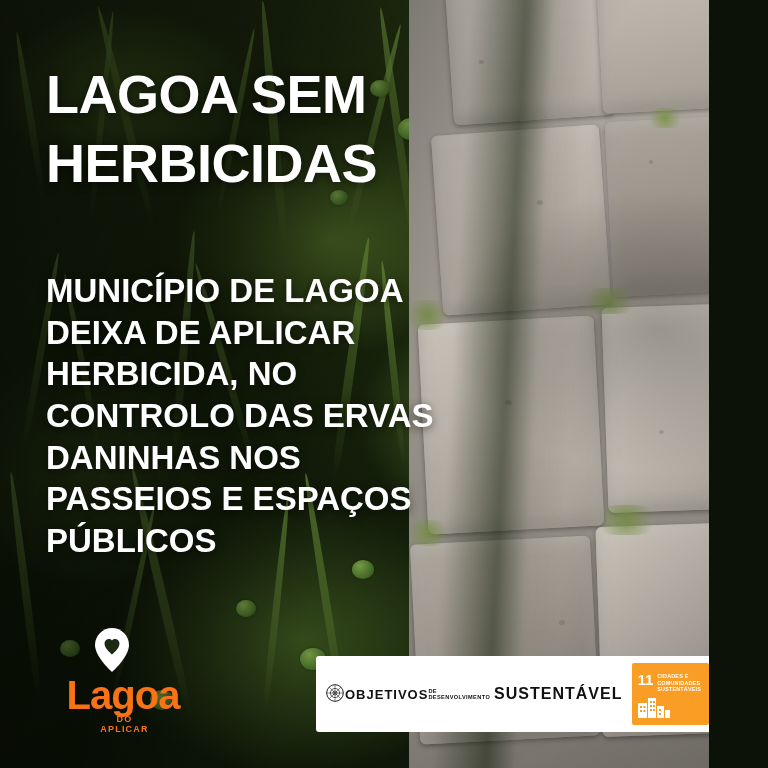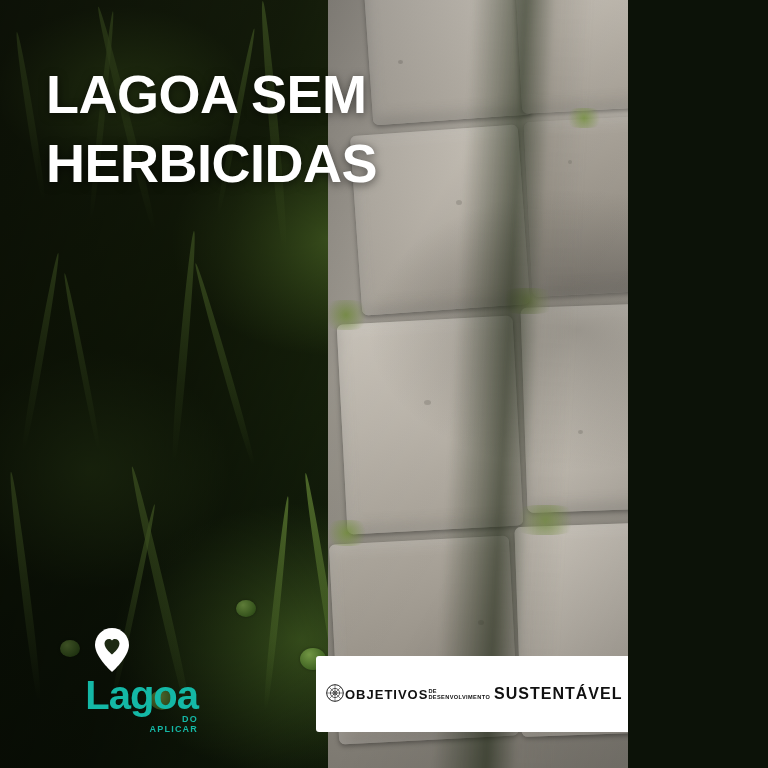--- a/index.html
+++ b/index.html
@@ -8,21 +8,21 @@
   html, body {
     width: 768px;
     height: 768px;
     overflow: hidden;
     background: #0c1208;
     font-family: "Liberation Sans", sans-serif;
   }
 
   .poster {
     position: relative;
-    width: 628px;
+    width: 709px;
     height: 768px;
     overflow: hidden;
     background: #14200d;
   }
 
   
   .photo { position: absolute; inset: 0; }
 
   .grass-base {
     position: absolute;
@@ -142,22 +142,22 @@
   .footer {
     position: absolute;
     left: 0; right: 0; bottom: 22px;
     height: 92px;
   }
 
   .lagoa-logo {
     position: absolute;
     left: 48px; bottom: 8px;
     width: 150px;
-    color: #14b8a6;
-    text-align: right;
+    color: #f97316;
+    text-align: center;
   }
   .pin {
     position: relative;
     width: 36px; height: 44px;
     margin: 0 auto 4px 46px;
   }
   .lagoa-wordmark {
     font-size: 40px;
     font-weight: bold;
     letter-spacing: -1px;
@@ -298,20 +298,21 @@
       <div class="mortar-moss" style="left:236px; top:108px; width:40px; height:20px;"></div>
 
       <div class="pave-shadow"></div>
     </div>
 
     <div class="edge"></div>
   </div>
 
   <div class="content">
     <h1 class="headline">LAGOA SEM HERBICIDAS</h1>
+    <p class="subhead">MUNICÍPIO DE LAGOA DEIXA DE APLICAR HERBICIDA, NO CONTROLO DAS ERVAS DANINHAS NOS PASSEIOS E ESPAÇOS PÚBLICOS</p>
   </div>
 
   <div class="footer">
 
     <div class="lagoa-logo">
       <div class="pin">
         <svg viewBox="0 0 36 46" width="36" height="46" aria-hidden="true">
           <path d="M18 1 C8.6 1 1 8.6 1 18 C1 30 18 45 18 45 C18 45 35 30 35 18 C35 8.6 27.4 1 18 1 Z" fill="#ffffff"></path>
           <path d="M18 27.5 C18 27.5 10.5 21.8 10.5 16.6 C10.5 13.9 12.6 12 15.1 12 C16.5 12 17.5 12.7 18 13.6 C18.5 12.7 19.5 12 20.9 12 C23.4 12 25.5 13.9 25.5 16.6 C25.5 21.8 18 27.5 18 27.5 Z" fill="#1d2a13"></path>
         </svg>

